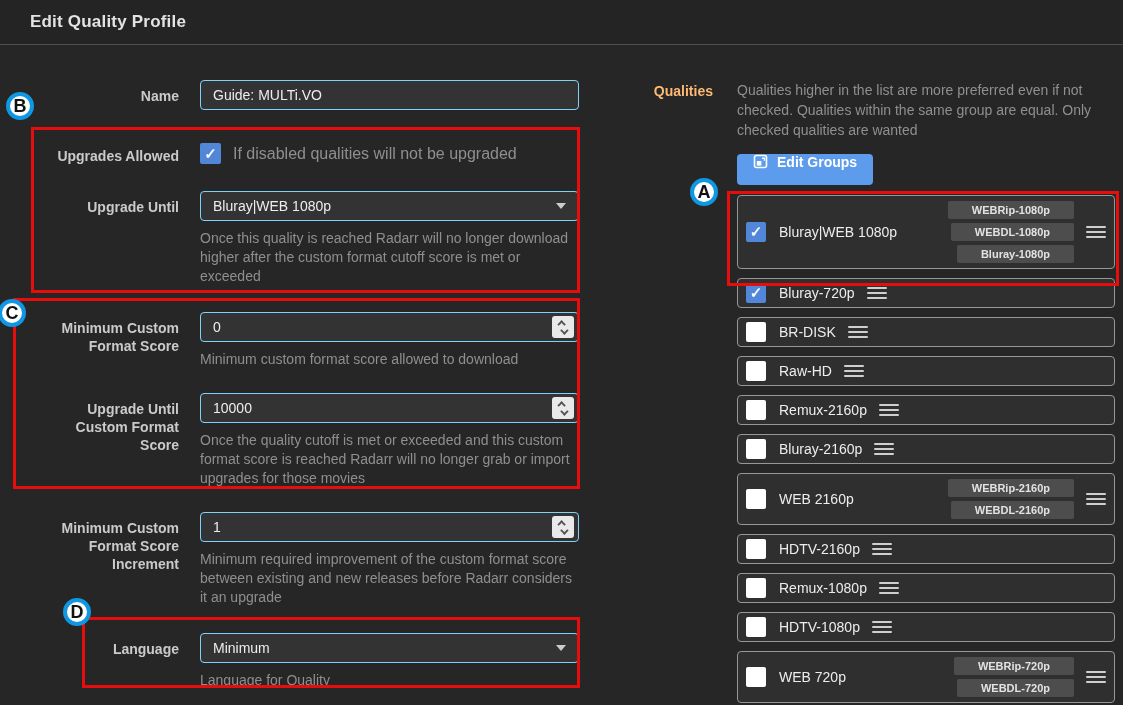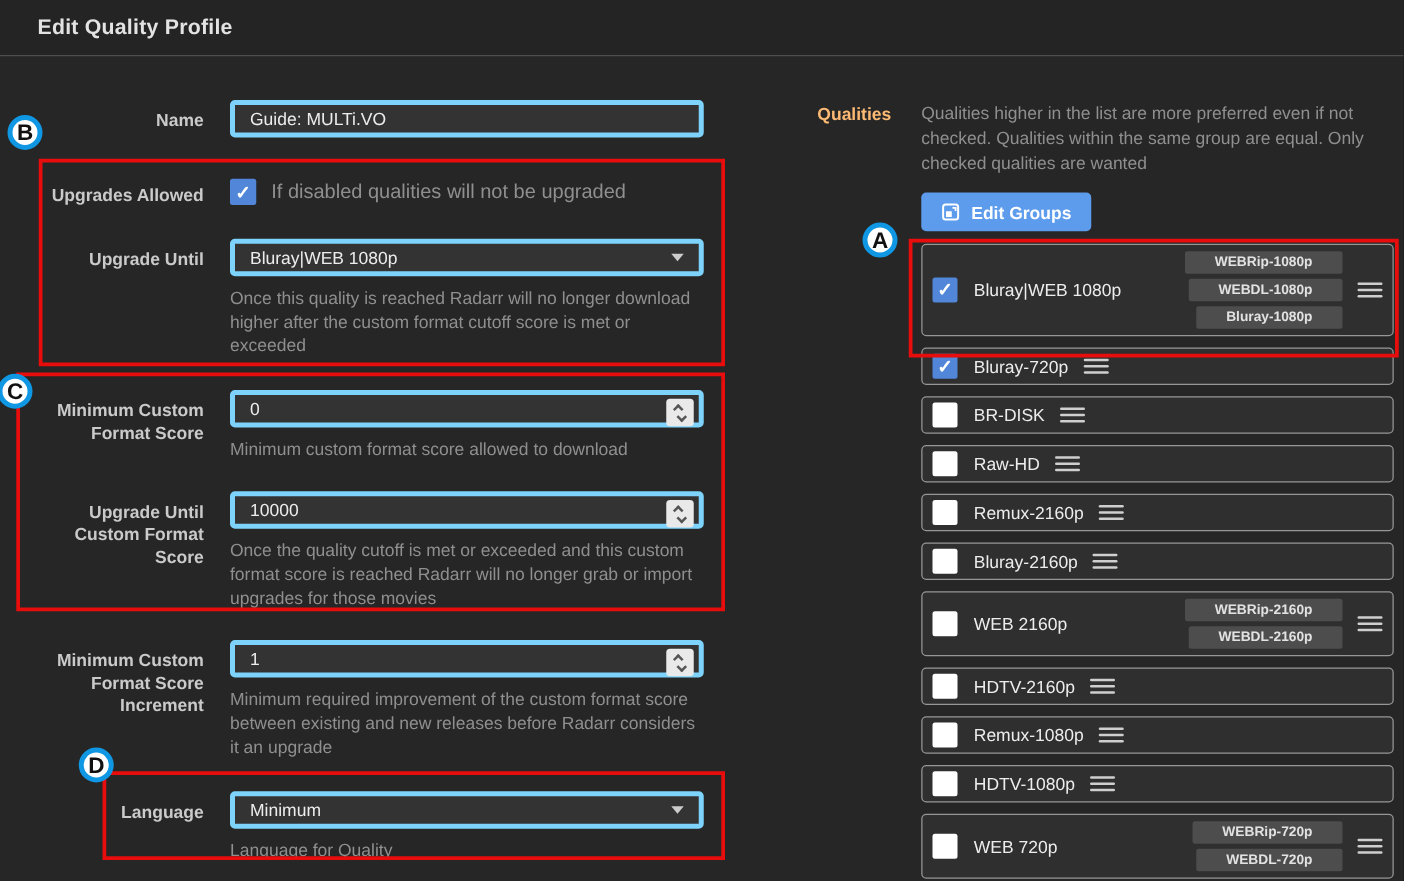--- a/index.html
+++ b/index.html
@@ -10,33 +10,33 @@
     background:#262626; overflow:hidden; color:#e0e0e0;
   }
   
   .modal-header {
     height:45px; padding-left:30px; display:flex; align-items:center;
     border-bottom:1px solid #4e4e4e; background:#242424;
   }
   .modal-title { font-size:17px; color:#e3e3e3; font-weight:700; letter-spacing:.2px; }
 
   
-  .left-col  { position:absolute; left:30px;  top:80px; width:535px; }
+  .left-col  { position:absolute; left:46px;  top:80px; width:535px; }
   .right-col { position:absolute; left:640px; top:80px; width:475px; }
 
   .form-row { display:flex; align-items:flex-start; }
   .mb30{margin-bottom:30px} .mb26{margin-bottom:26px} .mb24{margin-bottom:24px}
   .form-label {
     width:133px; text-align:right; font-weight:bold; font-size:14px;
     color:#cacaca; line-height:18px; padding-top:7px; flex-shrink:0;
   }
   .form-control { margin-left:21px; width:379px; position:relative; }
 
   .text-input, .select-input, .number-input {
-    width:100%; height:30px; background:#333333; border:4px solid #7dd3fc;
+    width:100%; height:30px; background:#333333; border:1px solid #7dd3fc;
     border-radius:4px; color:#ededed; font-size:14px; padding:0 12px;
     display:flex; align-items:center; position:relative;
     font-family:"Liberation Sans", sans-serif;
   }
   .help-text { margin-top:8px; font-size:14px; line-height:19px; color:#8f8f8f; }
 
   
   .checkbox { width:21px; height:21px; border-radius:2px; background:#ffffff;
     flex-shrink:0; position:relative; cursor:pointer; }
   .checkbox.checked { background:#5186d9; }
@@ -66,21 +66,21 @@
   .chev.down { transform:rotate(225deg) translateY(2px); }
 
   
   .group-row { display:flex; align-items:flex-start; }
   .group-label { width:73px; text-align:right; font-weight:bold; font-size:14px;
     color:#fdba74; padding-top:3px; flex-shrink:0; }
   .group-content { margin-left:24px; width:378px; }
   .qualities-help { font-size:14px; line-height:20px; color:#8f8f8f; }
 
   .btn-blue {
-    margin-top:14px; display:inline-flex; align-items:center; gap:9px;
+    margin-top:14px; display:inline-flex; gap:9px;
     background:#5d9cec; color:#ffffff; border:none; border-radius:4px;
     height:31px; padding:0 16px; font-size:14px; font-weight:bold;
     cursor:pointer; font-family:"Liberation Sans", sans-serif;
   }
 
   .q-list { margin-top:10px; display:flex; flex-direction:column; gap:9px; }
   .q-row {
     min-height:30px; background:#2f2f2f; border:1px solid #979797;
     border-radius:4px; display:flex; align-items:center;
     padding:3px 8px 3px 8px; cursor:grab;

